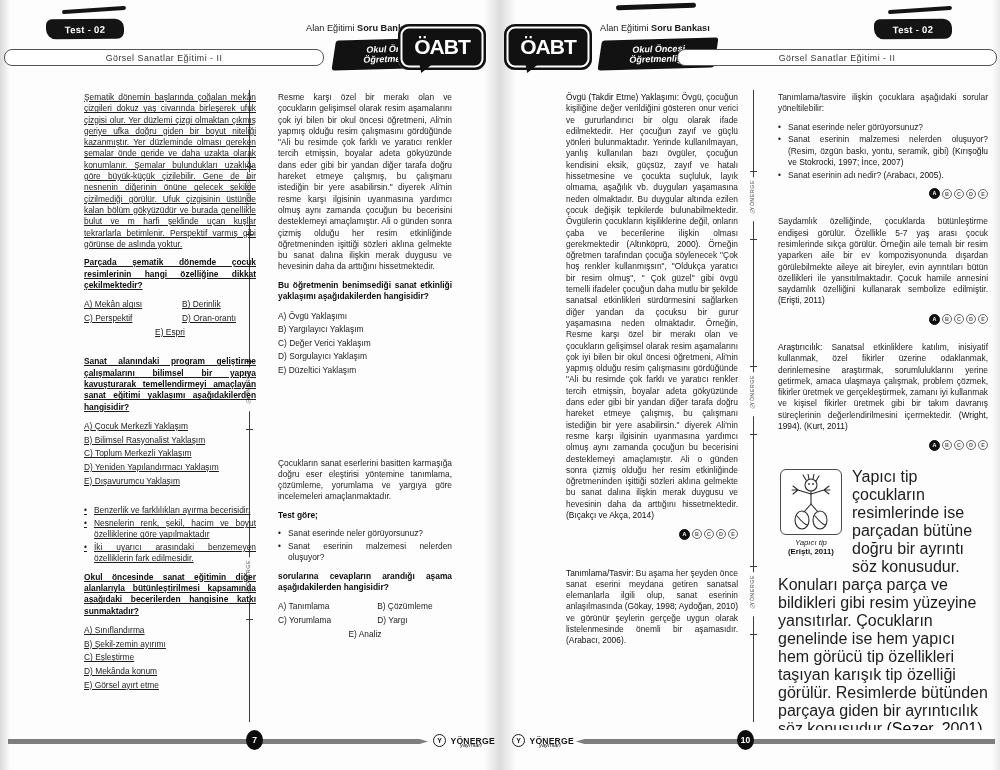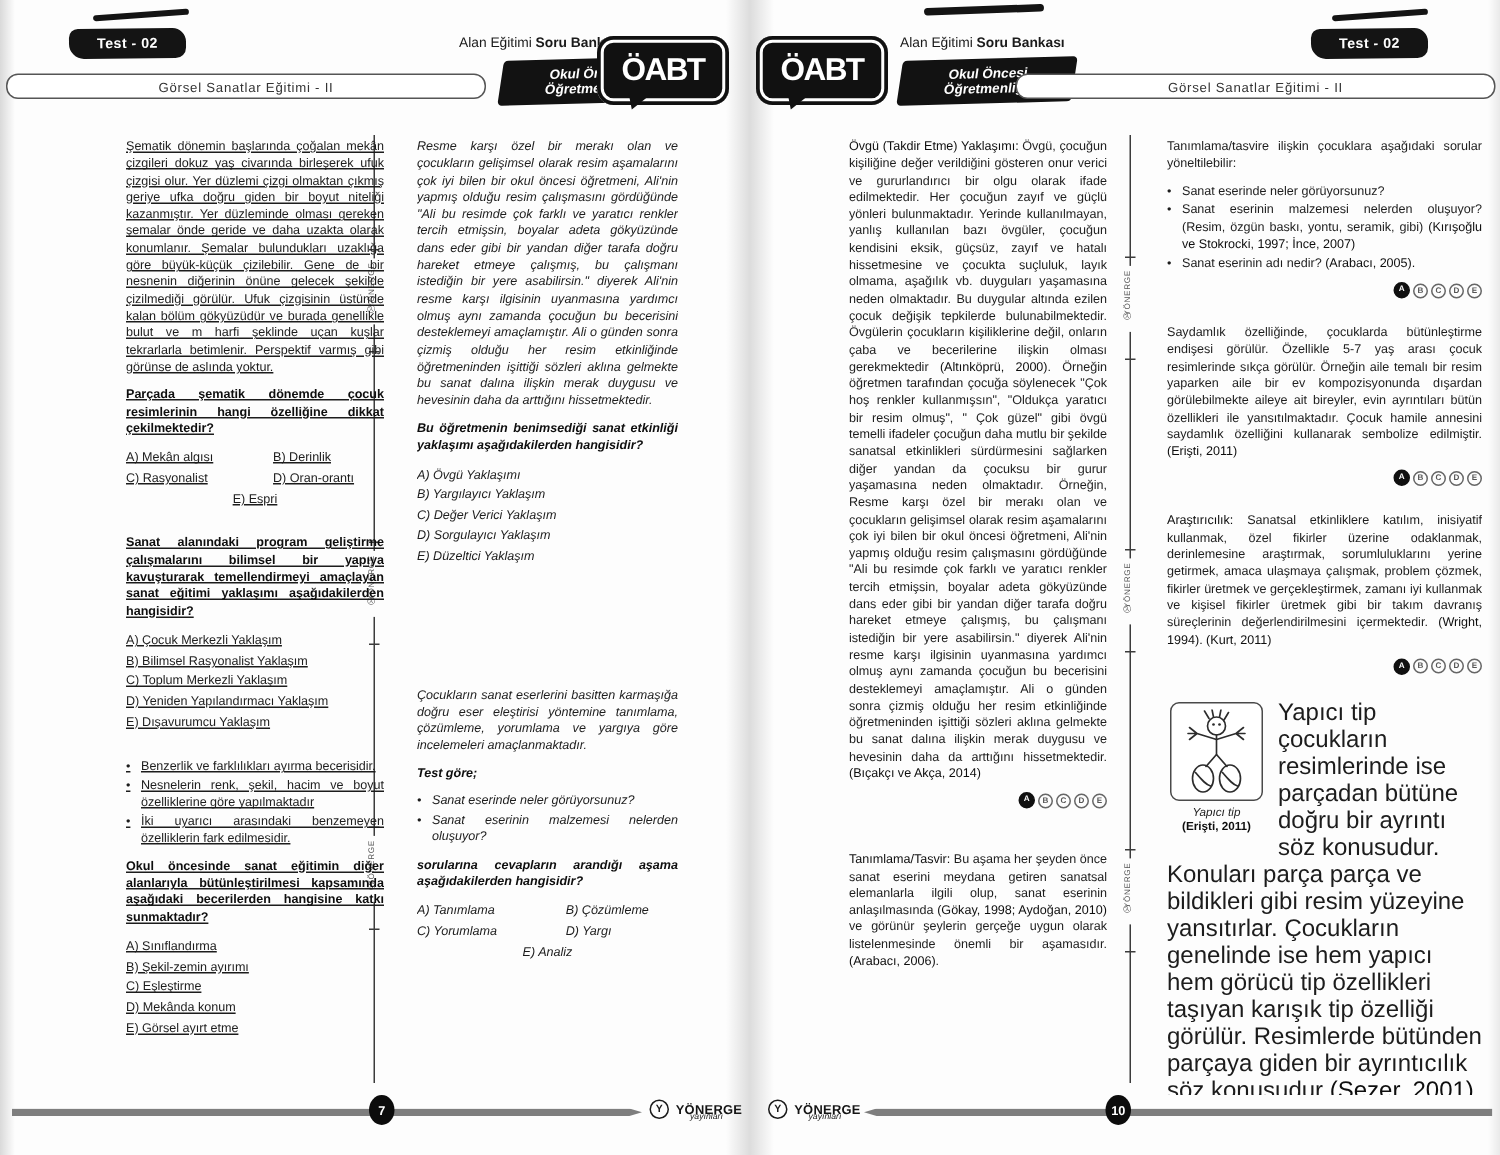--- a/index.html
+++ b/index.html
@@ -27,21 +27,21 @@
   .oabt{position:absolute;top:24px;width:90px;height:56px;z-index:5;}
   .oabt .bub{width:88px;height:46px;background:#111;border-radius:11px;
              box-shadow:inset 0 0 0 2.5px #111, inset 0 0 0 4.5px #fff;
              display:flex;align-items:center;justify-content:center;color:#fff;font-weight:bold;
              font-size:21px;letter-spacing:-1px;}
   .oabt .tail{position:absolute;left:16px;bottom:-1px;width:0;height:0;
               border:8px solid transparent;border-top:11px solid #111;transform:skewX(-28deg);}
   
   .col{position:absolute;top:92px;height:638px;overflow:hidden;}
   #p0c0{left:84px;width:172px;text-decoration:underline;}
-  #p0c1{left:278px;width:174px;font-style:italic;}
+  #p0c1{left:278px;width:174px;}
   #p1c0{left:566px;width:172px;}
   #p1c1{left:778px;width:210px;}
   .q{position:relative;margin:0 0 17px 0;}
   .q.gap{margin-top:28px;}
   .q.gapxl{margin-top:80px;}
   .blk{margin:0 0 7px 0;}
   .para,.btext{font-size:8.4px;line-height:11.3px;text-align:justify;color:#1d1d1d;}
   .stem{font-weight:bold;font-size:8.4px;line-height:11.4px;text-align:justify;color:#0e0e0e;}
   .bb{font-weight:normal;color:#0e0e0e;}
   .bul{display:flex;margin-bottom:1.5px;}
@@ -153,21 +153,21 @@
   <div class="col" id="p0c0">
       <div class="q">
         <div class="blk para"><span>Şematik dönemin başlarında çoğalan mekân çizgileri dokuz yaş civarında birleşerek ufuk çizgisi olur. Yer düzlemi çizgi olmaktan çıkmış geriye ufka doğru giden bir boyut niteliği kazanmıştır. Yer düzleminde olması gereken şemalar önde geride ve daha uzakta olarak konumlanır. Şemalar bulundukları uzaklığa göre büyük-küçük çizilebilir. Gene de bir nesnenin diğerinin önüne gelecek şekilde çizilmediği görülür. Ufuk çizgisinin üstünde kalan bölüm gökyüzüdür ve burada genellikle bulut ve m harfi şeklinde uçan kuşlar tekrarlarla betimlenir. Perspektif varmış gibi görünse de aslında yoktur.</span></div>
         <div class="blk stem">Parçada şematik dönemde çocuk resimlerinin hangi özelliğine dikkat çekilmektedir?</div>
         <div class="blk">
           <div class="optrow">
             <span class="o1">A) Mekân algısı</span>
             <span class="o2">B) Derinlik</span>
           </div>
           <div class="optrow">
-            <span class="o1">C) Rasyonalist</span>
+            <span class="o1">C) Perspektif</span>
             <span class="o2">D) Oran-orantı</span>
           </div>
           <div class="optcenter">E) Espri</div>
         </div>
       </div>
       <div class="q">
         <div class="blk stem">Sanat alanındaki program geliştirme çalışmalarını bilimsel bir yapıya kavuşturarak temellendirmeyi amaçlayan sanat eğitimi yaklaşımı aşağıdakilerden hangisidir?</div>
         <div class="blk">
           <div class="opt">A) Çocuk Merkezli Yaklaşım</div>
           <div class="opt">B) Bilimsel Rasyonalist Yaklaşım</div>

